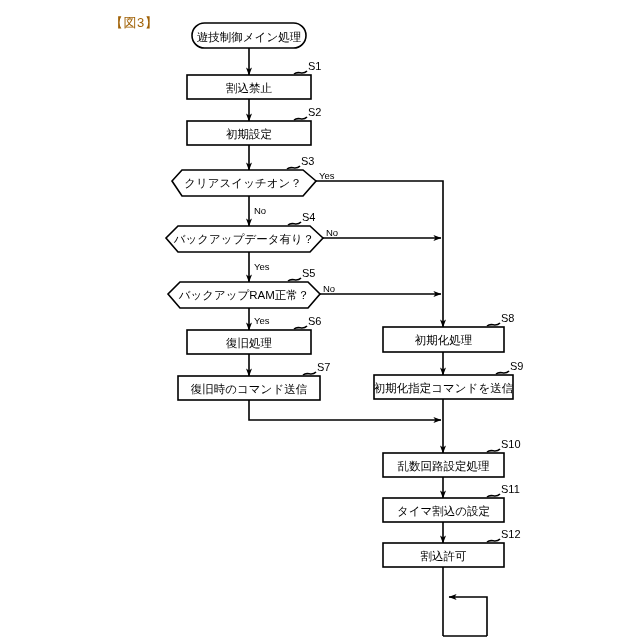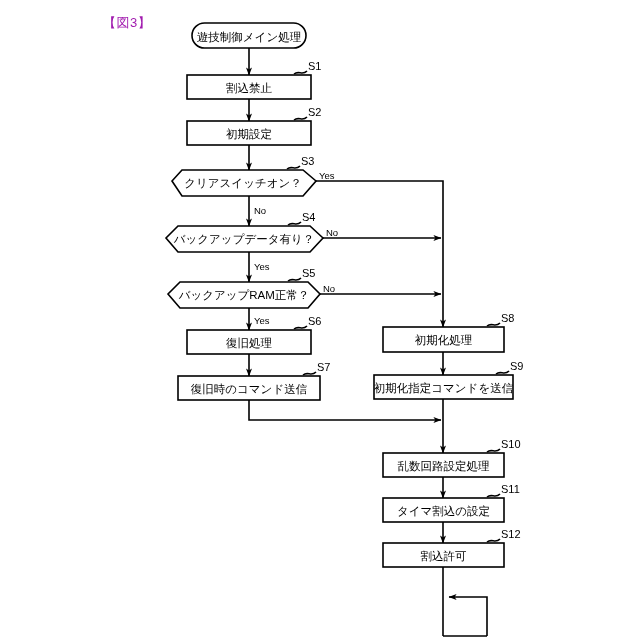--- a/index.html
+++ b/index.html
@@ -12,24 +12,24 @@
   }
   #page {
     position: relative;
     width: 640px;
     height: 640px;
     background: #ffffff;
     overflow: hidden;
   }
   #fig-title {
     position: absolute;
-    left: 103px;
+    left: 110px;
     top: 14px;
     font-size: 13px;
-    color: #a21caf;
+    color: #a16207;
     letter-spacing: 0.5px;
     white-space: nowrap;
   }
   svg#flow {
     position: absolute;
     left: 0;
     top: 0;
     width: 640px;
     height: 640px;
   }

